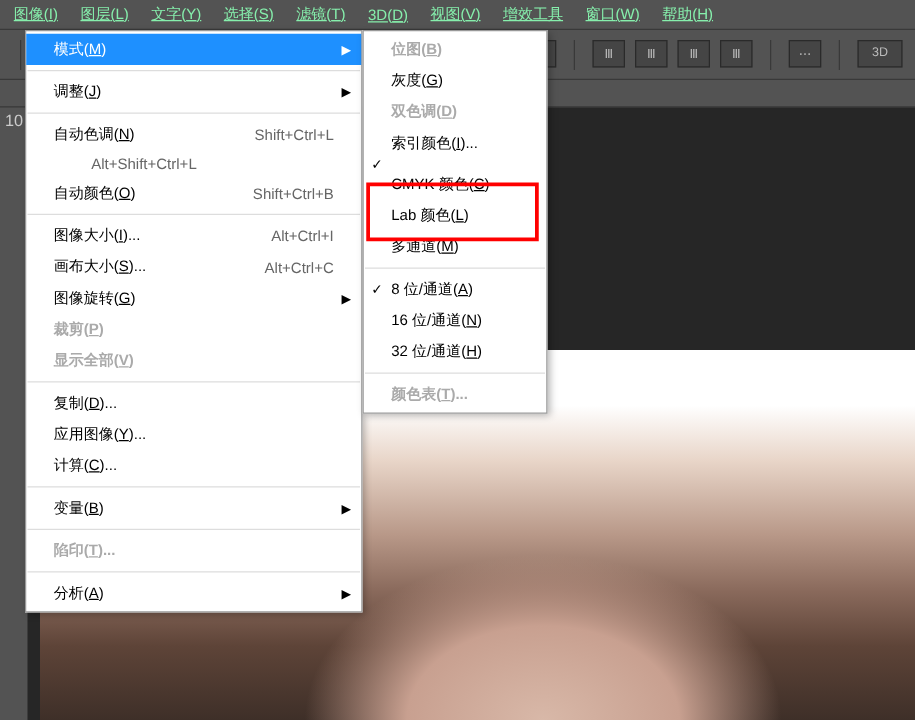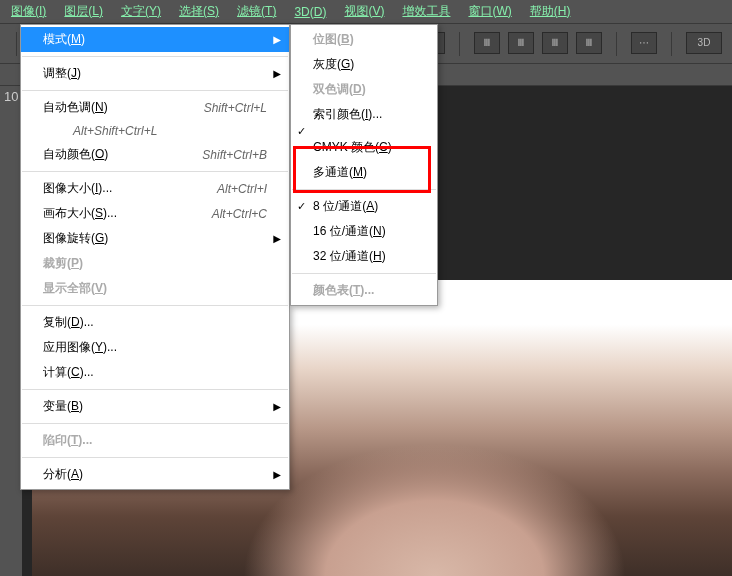--- a/index.html
+++ b/index.html
@@ -20,21 +20,21 @@
     .skin-region { position: absolute; bottom: 0; left: 30%; width: 55%; height: 45%; background: radial-gradient(ellipse at 50% 100%, #d8b8a8 0%, #c8a090 40%, transparent 70%); }
     
     .dropdown-menu { position: absolute; background: #ffffff; border: 1px solid #999; box-shadow: 2px 2px 6px rgba(0,0,0,0.3); z-index: 100; padding: 2px 0; }
     .dropdown-image { left: 20px; top: 24px; width: 270px; }
     .dropdown-mode { left: 290px; top: 24px; width: 148px; }
     
     .menu-item { display: flex; align-items: center; padding: 4px 22px 4px 22px; font-size: 12px; color: #000; cursor: pointer; position: relative; white-space: nowrap; }
     .menu-item.highlighted { background: #1e90ff; color: #fff; }
     .menu-item.disabled { color: #aaa; font-weight: bold; }
     .menu-item .label { flex: 1; }
-    .menu-item .shortcut { color: #666; margin-left: 30px; font-style: italic; }
+    .menu-item .shortcut { color: #666; margin-left: 30px; }
     .menu-item .arrow { position: absolute; right: 8px; font-size: 10px; }
     .menu-item .check { position: absolute; left: 6px; font-size: 11px; }
     .menu-item u { text-decoration: underline; }
     .menu-sep { height: 1px; background: #ddd; margin: 4px 1px; }
     
     .red-box { position: absolute; border: 3px solid #ff0000; pointer-events: none; z-index: 200; }
     .ruler-num { position: absolute; left: 4px; top: 89px; color: #ccc; font-size: 13px; z-index: 5; }
   </style>
 </head>
 <body>
@@ -161,20 +161,23 @@
   <div class="menu-item">
       <span class="label"><span>索引颜色</span>(<u>I</u>)<span>...</span></span>
     </div>
   <div class="menu-item">
       <span class="check">✓</span>
     </div>
   <div class="menu-item">
       <span class="label"><span>CMYK 颜色</span>(<u>C</u>)</span>
     </div>
   <div class="menu-item">
+      <span class="label"><span>Lab 颜色</span>(<u>L</u>)</span>
+    </div>
+  <div class="menu-item">
       <span class="label"><span>多通道</span>(<u>M</u>)</span>
     </div>
   <div class="menu-sep"></div>
   <div class="menu-item">
       <span class="check">✓</span>
       <span class="label"><span>8 位/通道</span>(<u>A</u>)</span>
     </div>
   <div class="menu-item">
       <span class="label"><span>16 位/通道</span>(<u>N</u>)</span>
     </div>

